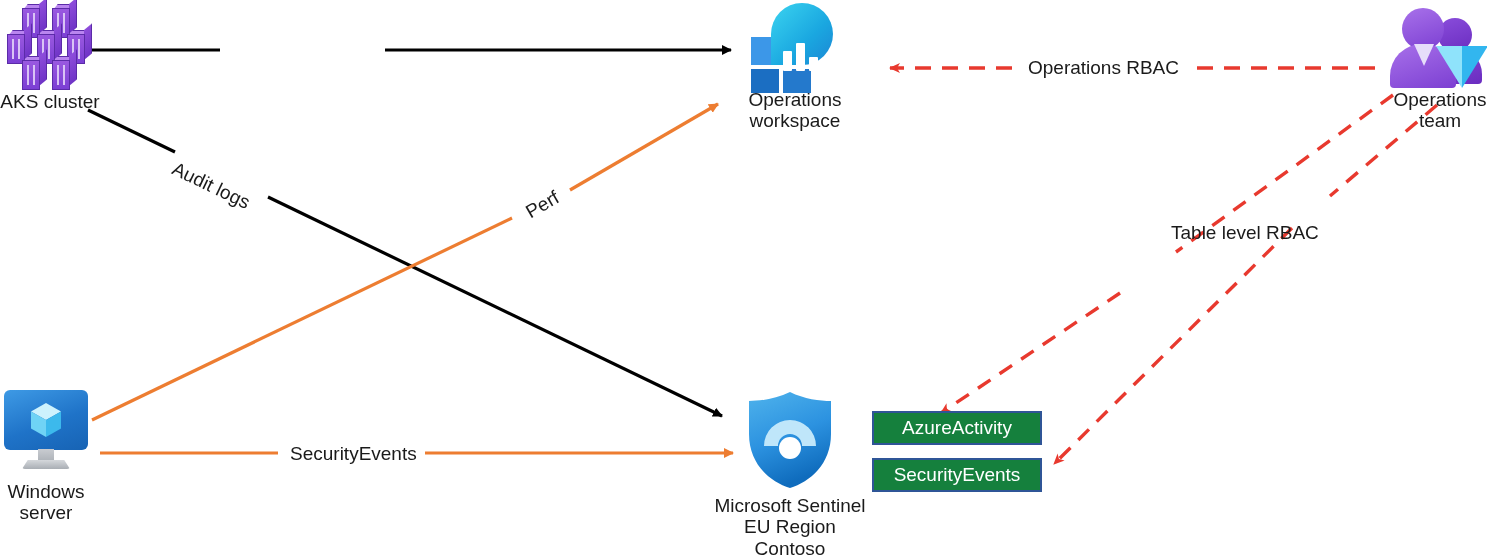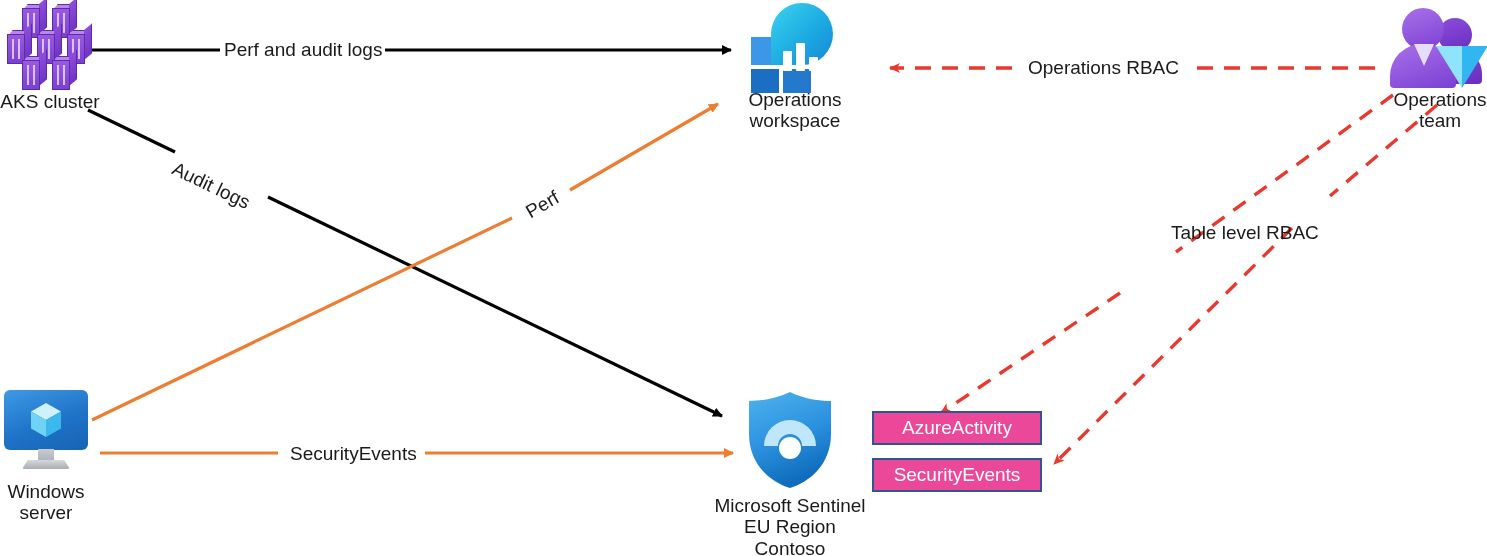--- a/index.html
+++ b/index.html
@@ -40,21 +40,21 @@
   .edge-label {
     position: absolute;
     font-size: 19px;
     color: #1a1a1a;
     white-space: nowrap;
     font-family: "Liberation Sans", sans-serif;
   }
   .table-box {
     position: absolute;
     box-sizing: border-box;
-    background: #ec4899;
+    background: #15803d;
     border: 2px solid #2f5597;
     color: #ffffff;
     font-size: 19px;
     display: flex;
     align-items: center;
     justify-content: center;
     font-family: "Liberation Sans", sans-serif;
   }
   
   .aks { width: 90px; height: 80px; }
@@ -332,21 +332,20 @@
   <div class="node-label" style="left:1360px; top:89px; width:160px;">Operations
 team</div>
 
   <div class="table-box" style="left:872px; top:411px; width:170px; height:34px;">
     <span>AzureActivity</span>
   </div>
   <div class="table-box" style="left:872px; top:458px; width:170px; height:34px;">
     <span>SecurityEvents</span>
   </div>
 
-  <div class="edge-label" style="left:224px; top:39px;">Perf and audit logs</div>
 
   <div class="edge-label" style="left:178px; top:158px; transform: rotate(25.5deg); transform-origin: left top;">Audit logs</div>
 
   <div class="edge-label" style="left:522px; top:204px; transform: rotate(-30deg); transform-origin: left top;">Perf</div>
 
   <div class="edge-label" style="left:290px; top:443px;">SecurityEvents</div>
 
   <div class="edge-label" style="left:1028px; top:57px;">Operations RBAC</div>
 
   <div class="edge-label" style="left:1171px; top:222px;">Table level RBAC</div>

